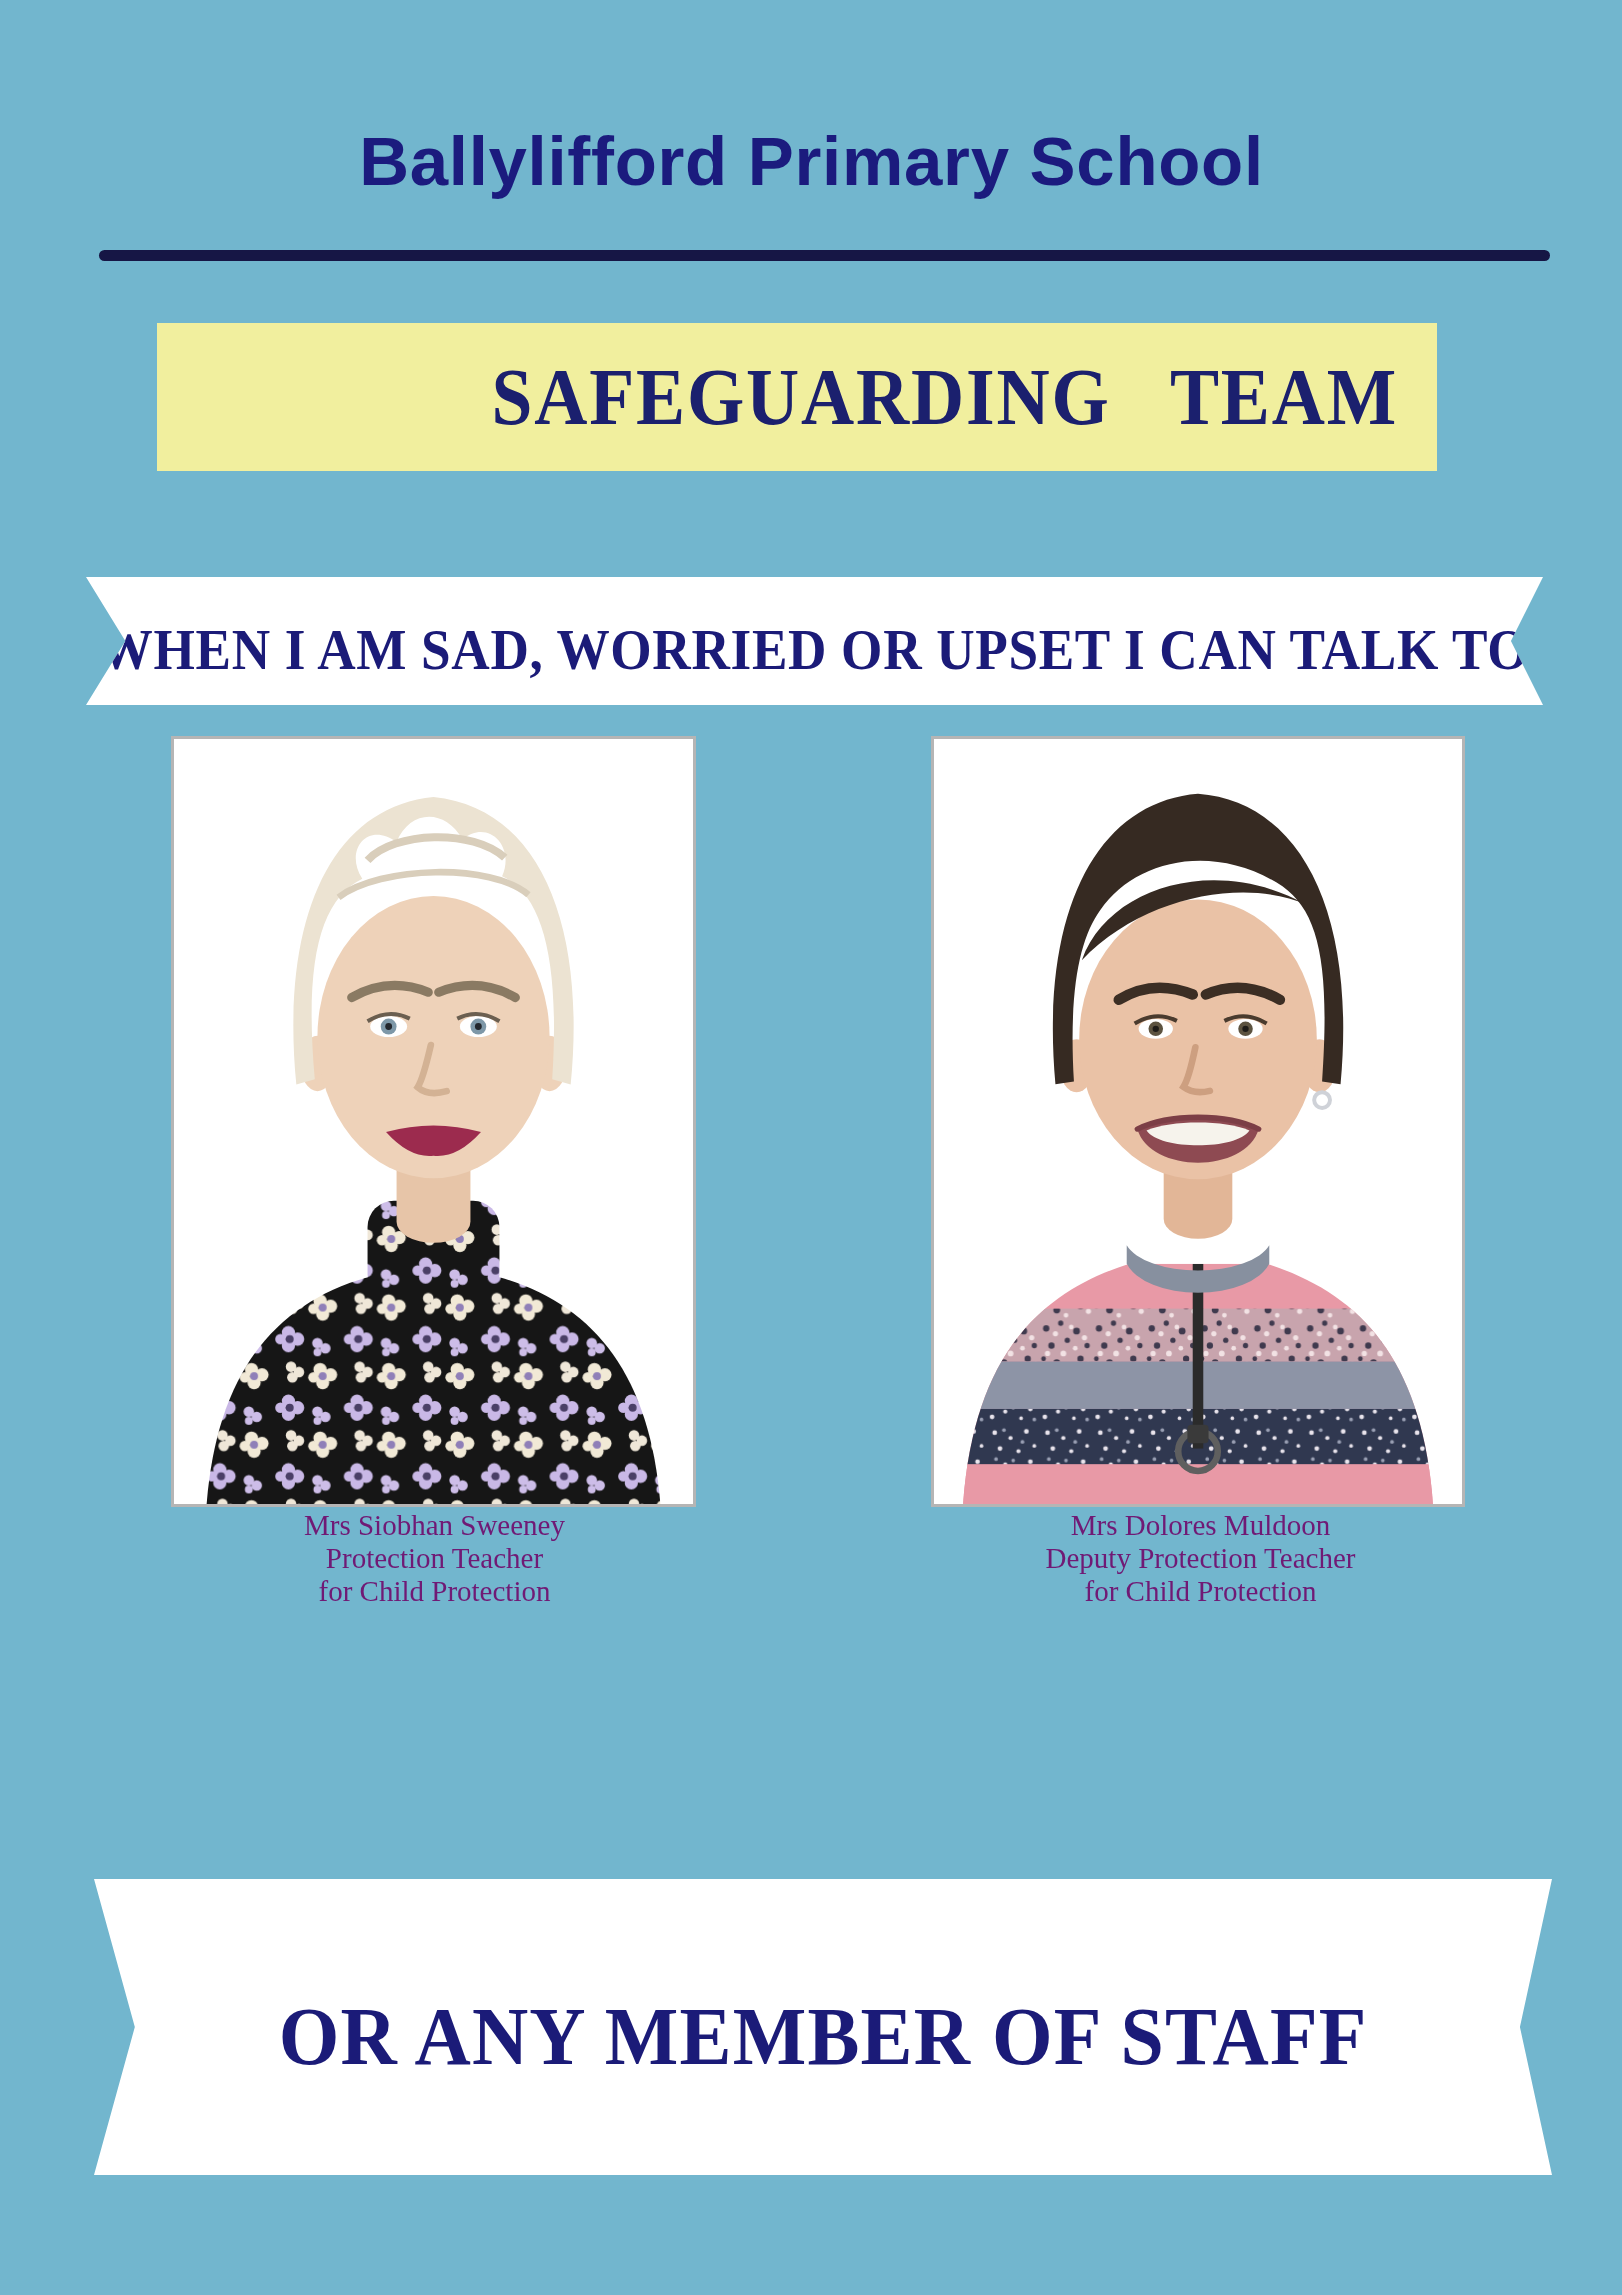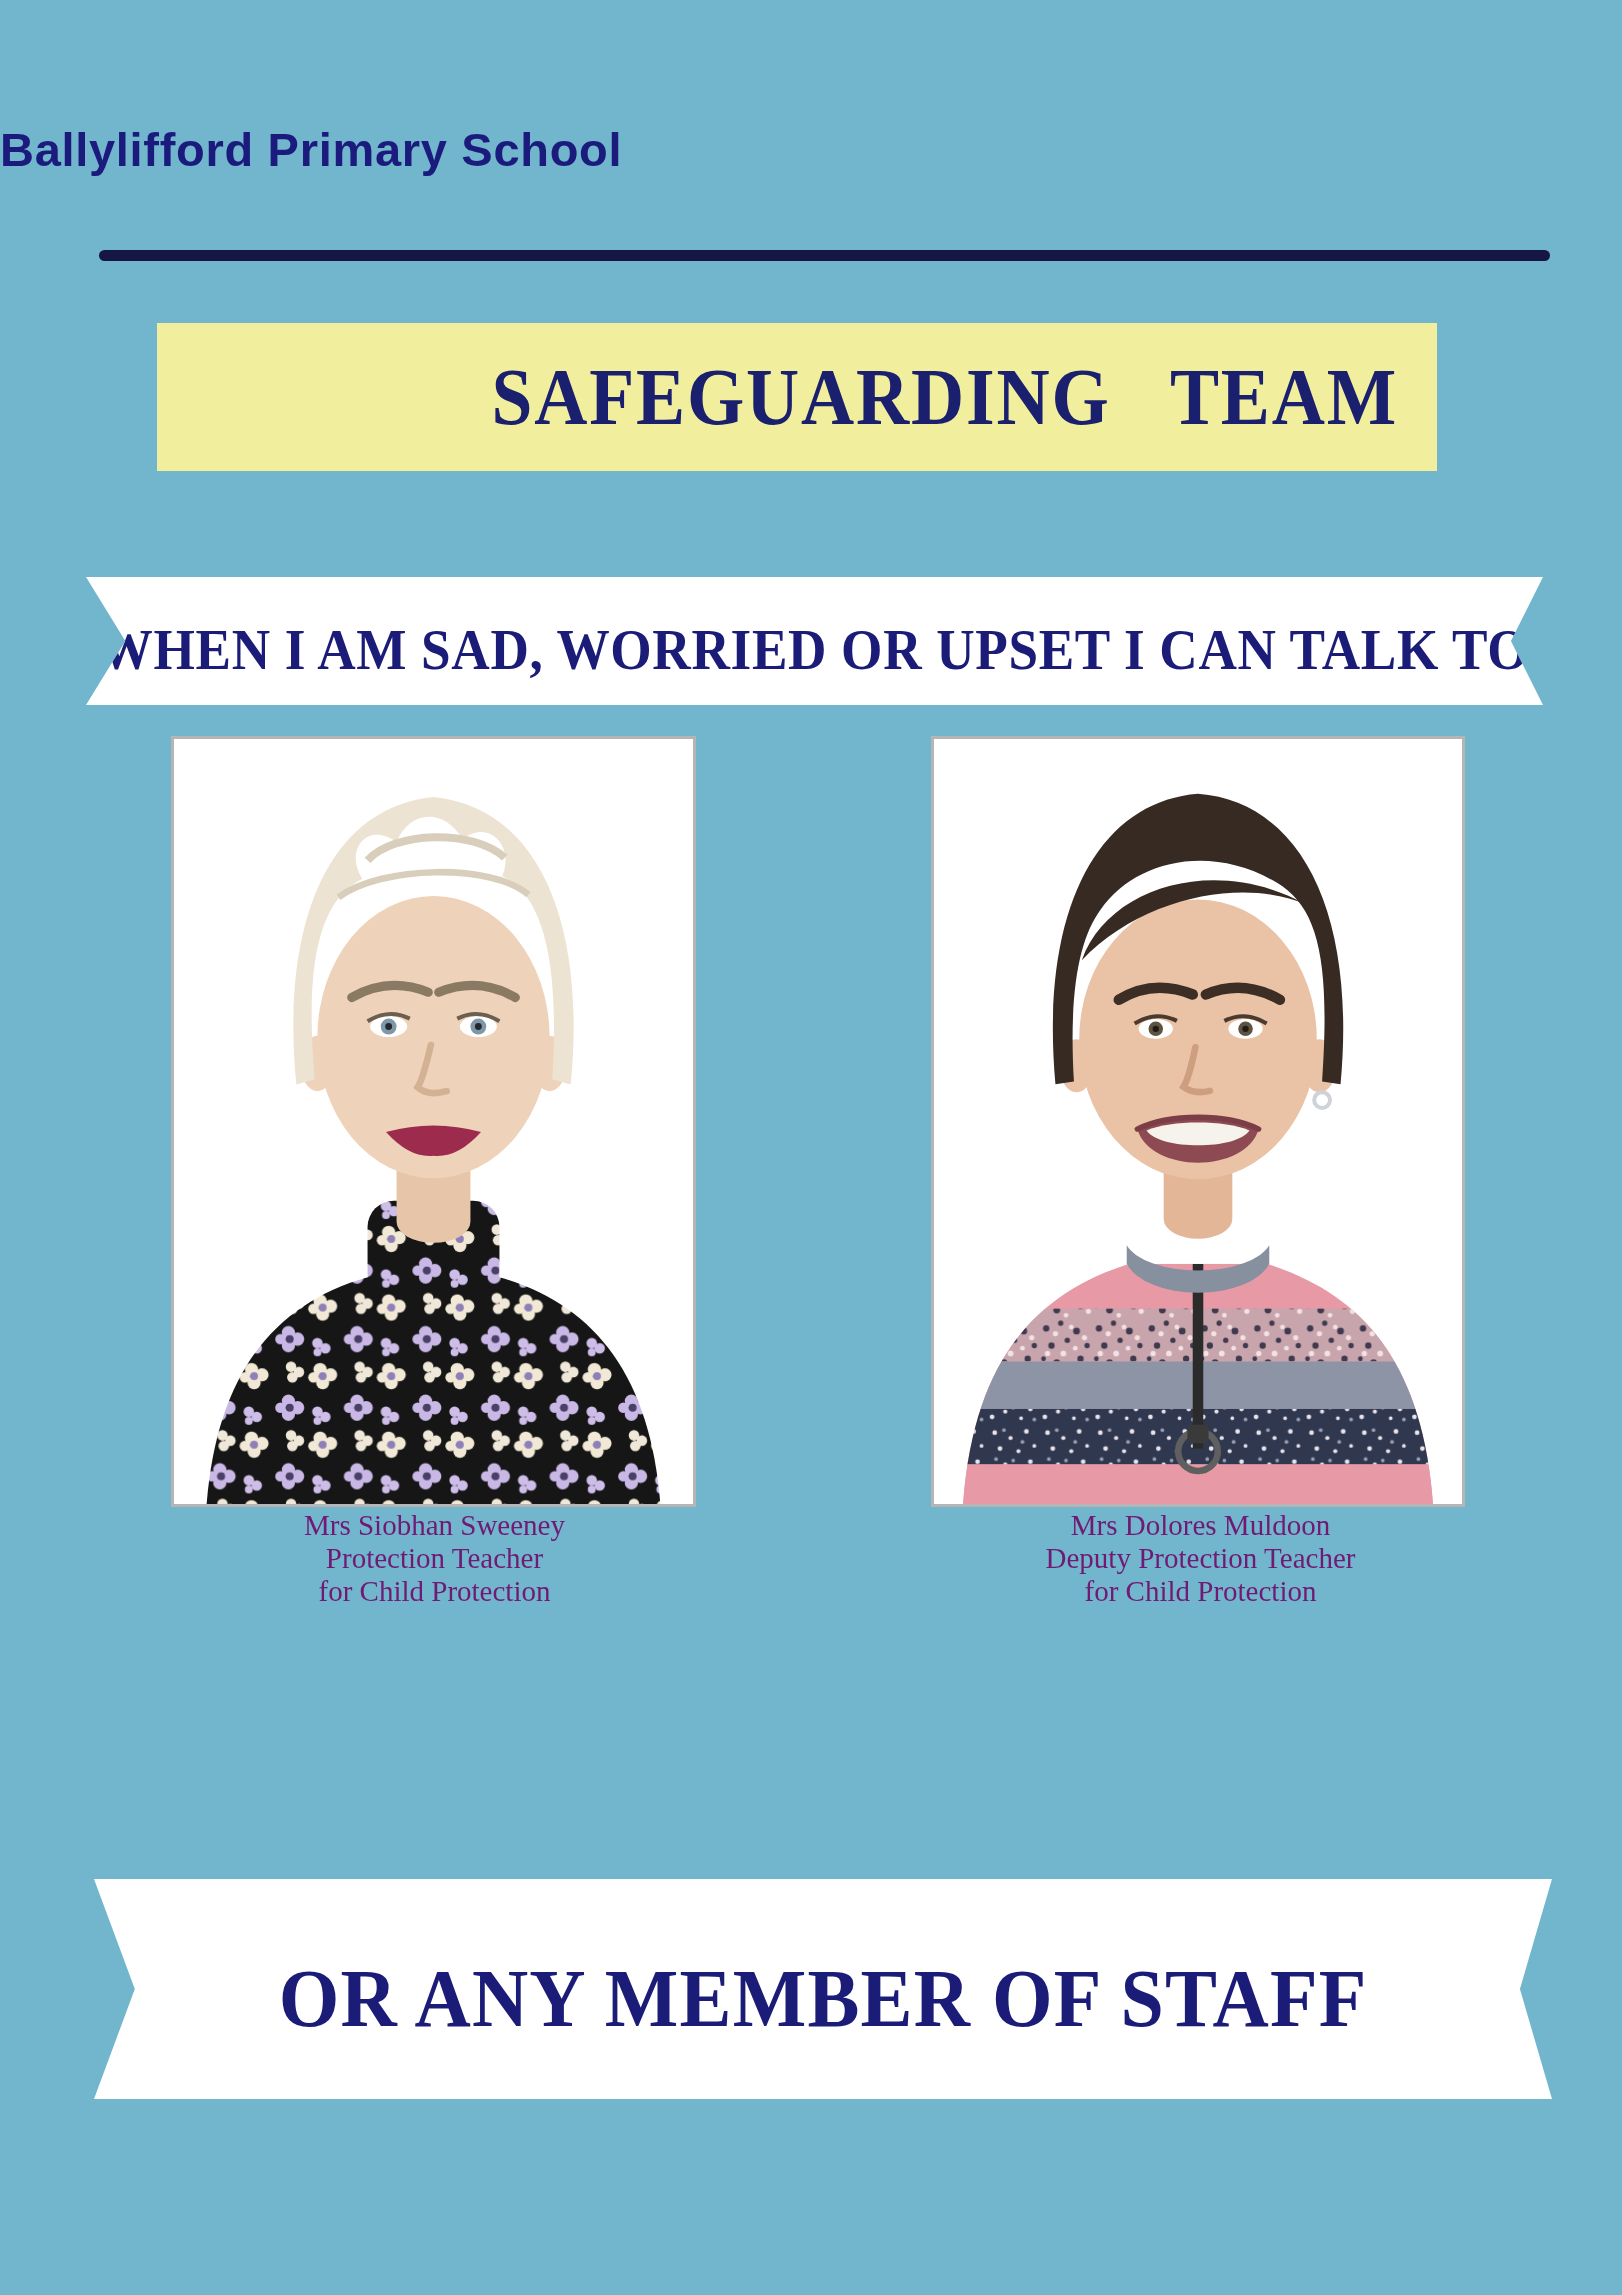--- a/index.html
+++ b/index.html
@@ -5,24 +5,24 @@
   html,body{margin:0;padding:0;}
   .page{
     position:relative;
     width:1623px;height:2295px;
     background:#72b6ce;
     overflow:hidden;
     font-family:"Liberation Serif", serif;
   }
   .school-title{
     position:absolute;left:0;top:122px;width:1623px;
-    text-align:left;
+    text-align:center;
     font-family:"Liberation Sans", sans-serif;
     font-weight:bold;
-    font-size:47px;
+    font-size:69px;
     letter-spacing:0.7px;
     color:#1b1b7e;
   }
   .title-divider{
     position:absolute;left:99px;top:250px;
     width:1451px;height:11px;border-radius:5.9px;
     background:#161645;
   }
   .yellow-banner{
     position:absolute;left:157px;top:323px;
@@ -50,21 +50,21 @@
     clip-path:polygon(0% 0%,100% 0%,97.8% 50%,100% 100%,0% 100%,2.7% 50%);
     padding-top:0;
     margin-top:20px;
   }
   .ribbon-top .ribbon-text{
     font-weight:bold;font-size:56px;letter-spacing:0.7px;color:#1b1b78;
     white-space:pre;display:inline-block;transform:scaleX(0.95);
     margin-top:18.3px;
   }
   .ribbon-bottom{
-    left:94px;top:1879px;width:1458px;height:220px;
+    left:94px;top:1879px;width:1458px;height:296px;
     clip-path:polygon(0% 0%,100% 0%,97.8% 50%,100% 100%,0% 100%,2.8% 50%);
   }
   .ribbon-bottom .ribbon-text{
     font-weight:bold;font-size:82px;letter-spacing:1.3px;color:#1b1b78;
     white-space:pre;display:inline-block;transform:scaleX(0.95);
     margin-top:19.6px;
   }
   .photo-frame{
     position:absolute;top:736px;height:771px;
     box-sizing:border-box;

